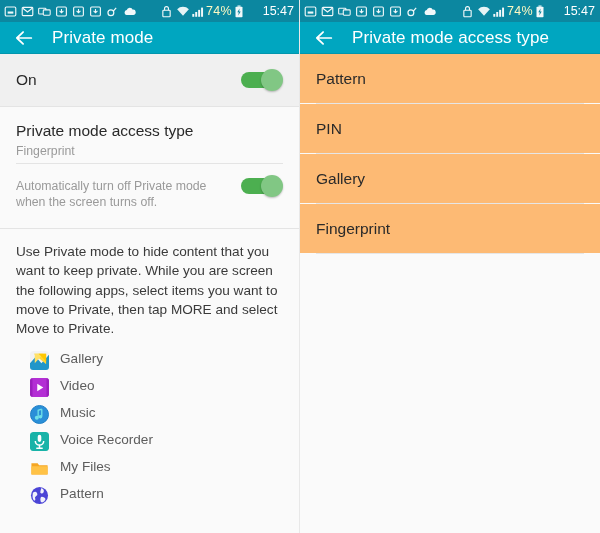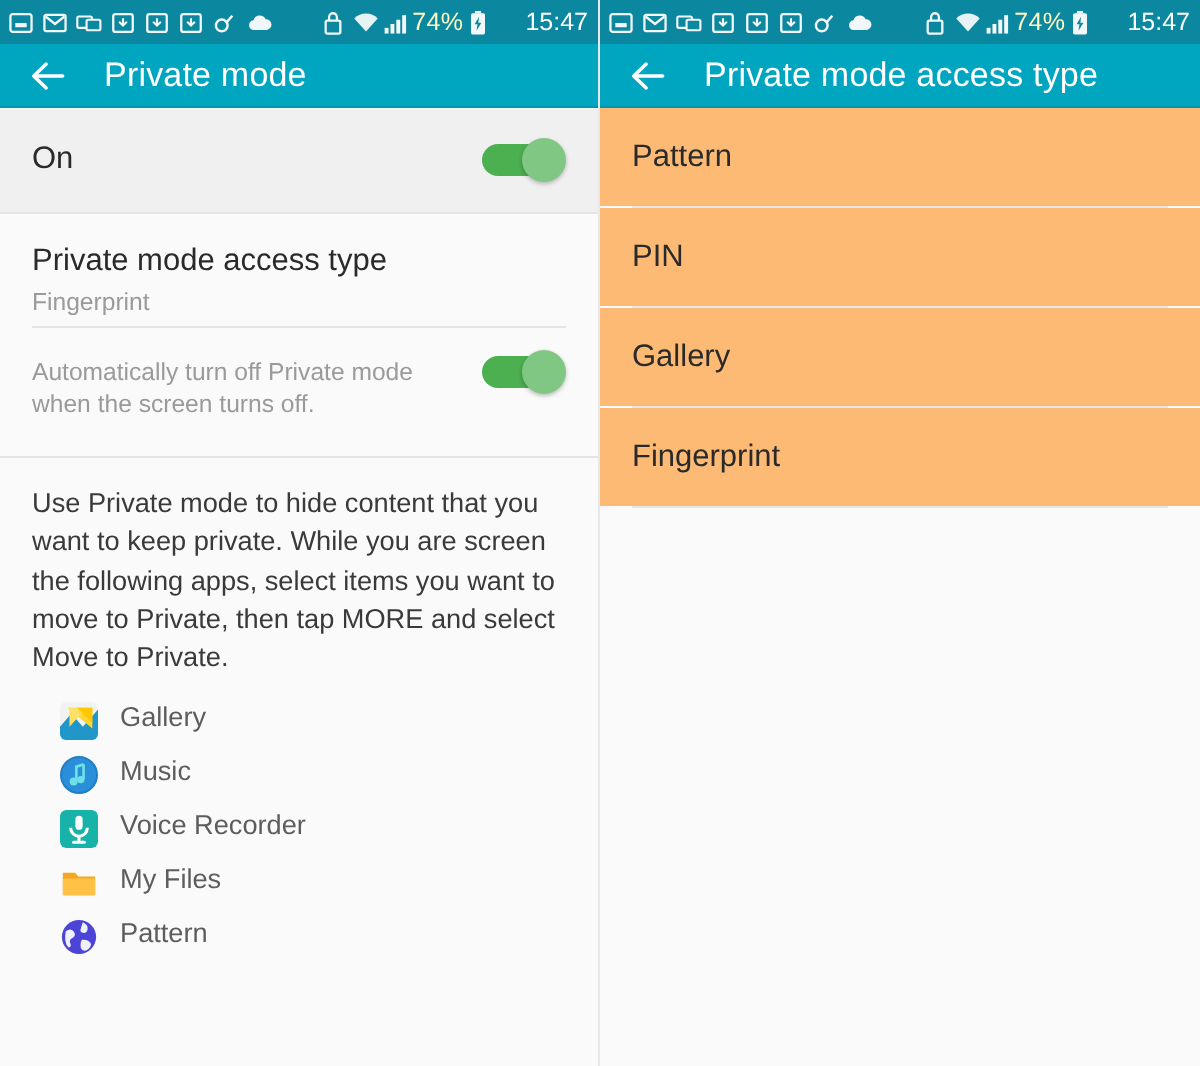--- a/index.html
+++ b/index.html
@@ -224,20 +224,31 @@
               <path d="M4 3 L17 3 L17 14 Z" fill="#ffd633"></path>
               <path d="M5 13 L14 3 L5 3 Z" fill="#ffe066"></path>
               <path d="M9 3 L17 3 L17 11 Z" fill="#ffc700"></path>
             </svg>
         </span>
         <span class="appname">Gallery</span>
       </div>
       <div class="appitem">
         <span class="appicon">
           <svg width="19" height="19" viewBox="0 0 20 20">
+              <rect width="20" height="20" rx="3" fill="#b32fd4"></rect>
+              <rect x="0" y="0" width="2.6" height="20" fill="#9b1fbd"></rect>
+              <rect x="17.4" y="0" width="2.6" height="20" fill="#9b1fbd"></rect>
+              <path d="M7.6 6 L14 10 L7.6 14 Z" fill="#ffffff"></path>
+            </svg>
+        </span>
+        <span class="appname">Video</span>
+      </div>
+      <div class="appitem">
+        <span class="appicon">
+          <svg width="19" height="19" viewBox="0 0 20 20">
               <circle cx="10" cy="10" r="9.5" fill="#2a8fd8"></circle>
               <circle cx="10" cy="10" r="9.5" fill="none" stroke="#1f7ec4" stroke-width="1"></circle>
               <path d="M12.4 4.4 L12.4 12.2 M12.4 4.4 L8.6 5.6 L8.6 13.2" stroke="#6ee0e8" stroke-width="1.4" fill="none"></path>
               <circle cx="7.2" cy="13.4" r="2.1" fill="#6ee0e8"></circle>
               <circle cx="11" cy="12.4" r="1.9" fill="#6ee0e8"></circle>
             </svg>
         </span>
         <span class="appname">Music</span>
       </div>
       <div class="appitem">

